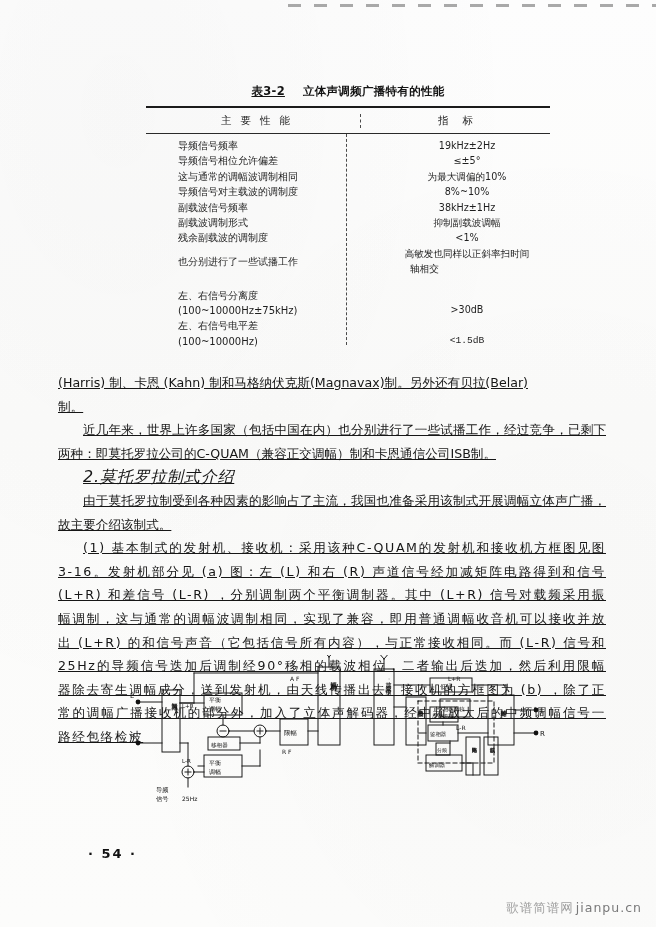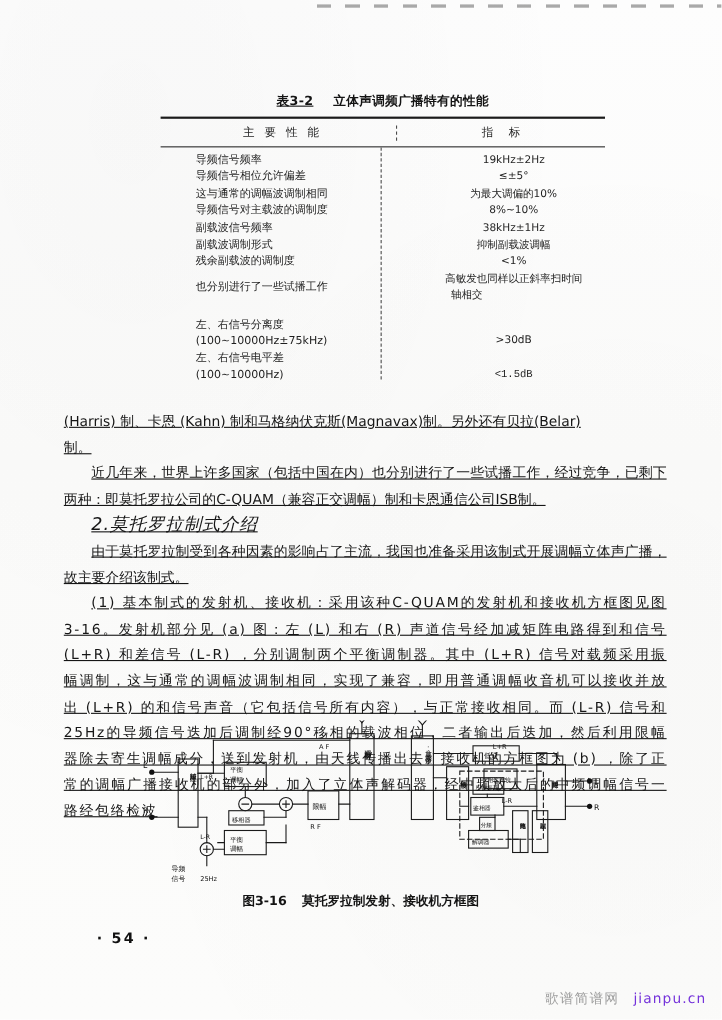--- a/index.html
+++ b/index.html
@@ -185,23 +185,23 @@
   .watermark {
     position: absolute;
     right: 14px;
     bottom: 10px;
     font-size: 12.5px;
     color: #9a9a9a;
     letter-spacing: 1px;
     opacity: 0.95;
   }
   .watermark .url {
-    color: #6d28d9;
+    color: #737373;
     font-family: "DejaVu Sans", "Liberation Sans", sans-serif;
-    margin-left: 13px;
+    margin-left: 2px;
   }
 </style>
 </head>
 <body>
 
 <div id="page"></div>
 
 <div class="scan-artifact"></div>
 
 <div class="content">
@@ -436,23 +436,20 @@
 
         <text x="318" y="26" font-size="6">L+R</text>
         <text x="326" y="75" font-size="6">L-R</text>
 
         <text x="410" y="58" font-size="7">L</text>
         <text x="410" y="81" font-size="7">R</text>
       </g>
     </svg>
   </div>
 
-  <div class="fig-caption">
-    <span class="cnum">图3-16</span><span>莫托罗拉制发射、接收机方框图</span>
-  </div>
 
   <div class="footer">· 54 ·</div>
 
   <div class="watermark">
     <span>歌谱简谱网</span><span class="url">jianpu.cn</span>
   </div>
 
 </div>
 
 </body></html>

